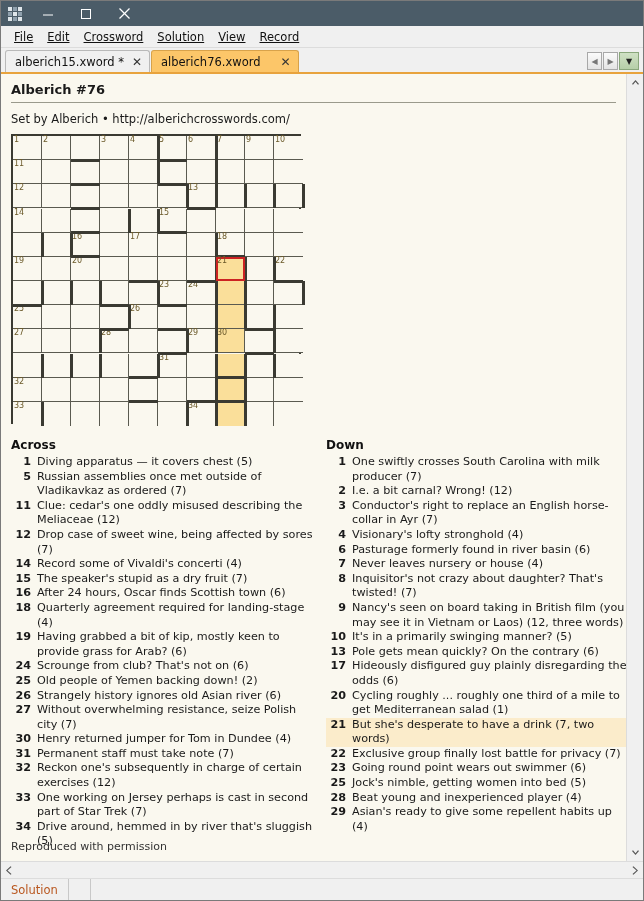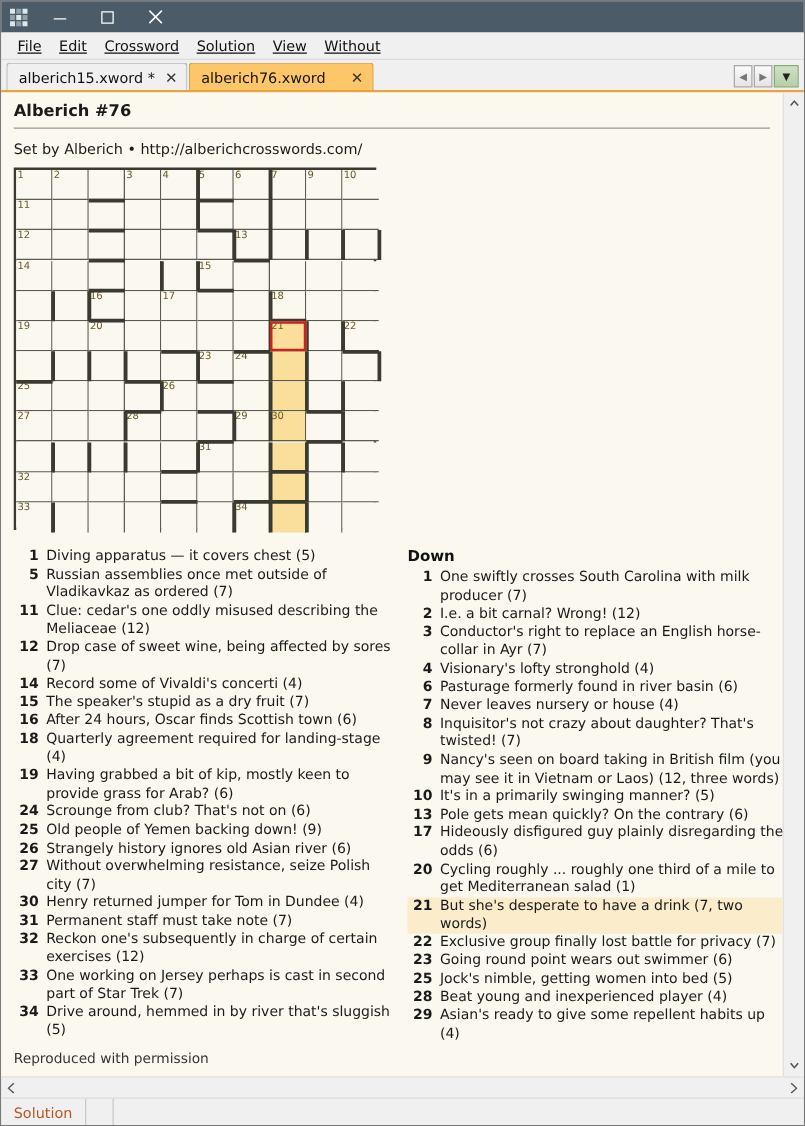--- a/index.html
+++ b/index.html
@@ -294,21 +294,21 @@
         </svg>
     </span>
   </div>
 
   <div id="menubar">
     <span class="menu-item"><u>File</u></span>
     <span class="menu-item"><u>Edit</u></span>
     <span class="menu-item"><u>Crossword</u></span>
     <span class="menu-item"><u>Solution</u></span>
     <span class="menu-item"><u>View</u></span>
-    <span class="menu-item"><u>Without</u></span>
+    <span class="menu-item"><u>Record</u></span>
   </div>
 
   <div id="tabbar">
     <div class="tab">
       <span>alberich15.xword *</span>
       <span class="tab-close">✕</span>
     </div>
     <div class="tab active">
       <span>alberich76.xword</span>
       <span class="tab-close">✕</span>
@@ -583,20 +583,21 @@
             <div class="bar-b" style="left: 116px; top: 240.167px; width: 29px;"></div>
             <div class="bar-b" style="left: 203px; top: 240.167px; width: 29px;"></div>
             <div class="bar-b" style="left: 116px; top: 264.333px; width: 29px;"></div>
             <div class="bar-b" style="left: 174px; top: 264.333px; width: 29px;"></div>
             <div class="bar-b" style="left: 203px; top: 264.333px; width: 29px;"></div>
           </div>
       </div>
 
       <div id="clues">
         <div class="clue-col">
+          <div class="clue-head">Across</div>
           <div id="across-list">
               <div class="clue">
                 <span class="n">1</span>
                 <span class="t">Diving apparatus — it covers chest (5)</span>
               </div>
               <div class="clue">
                 <span class="n">5</span>
                 <span class="t">Russian assemblies once met outside of Vladikavkaz as ordered (7)</span>
               </div>
               <div class="clue">
@@ -626,21 +627,21 @@
               <div class="clue">
                 <span class="n">19</span>
                 <span class="t">Having grabbed a bit of kip, mostly keen to provide grass for Arab? (6)</span>
               </div>
               <div class="clue">
                 <span class="n">24</span>
                 <span class="t">Scrounge from club? That's not on (6)</span>
               </div>
               <div class="clue">
                 <span class="n">25</span>
-                <span class="t">Old people of Yemen backing down! (9)</span>
+                <span class="t">Old people of Yemen backing down! (2)</span>
               </div>
               <div class="clue">
                 <span class="n">26</span>
                 <span class="t">Strangely history ignores old Asian river (6)</span>
               </div>
               <div class="clue">
                 <span class="n">27</span>
                 <span class="t">Without overwhelming resistance, seize Polish city (7)</span>
               </div>
               <div class="clue">

